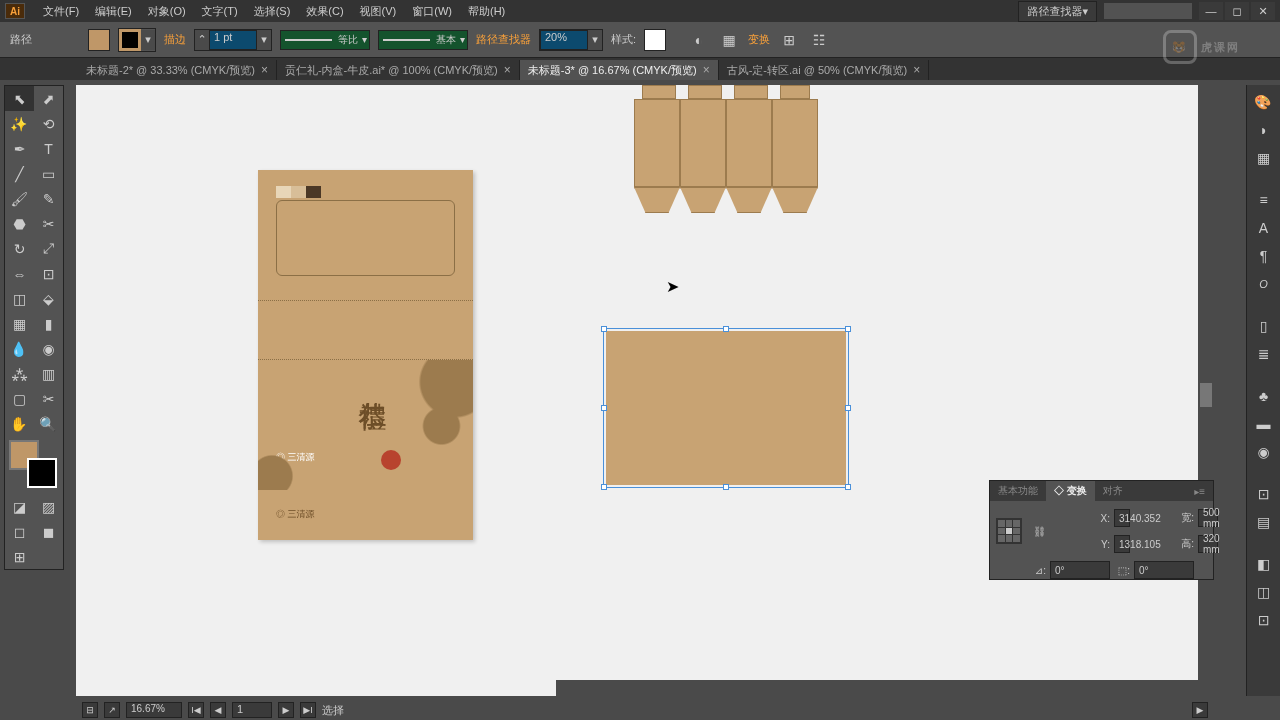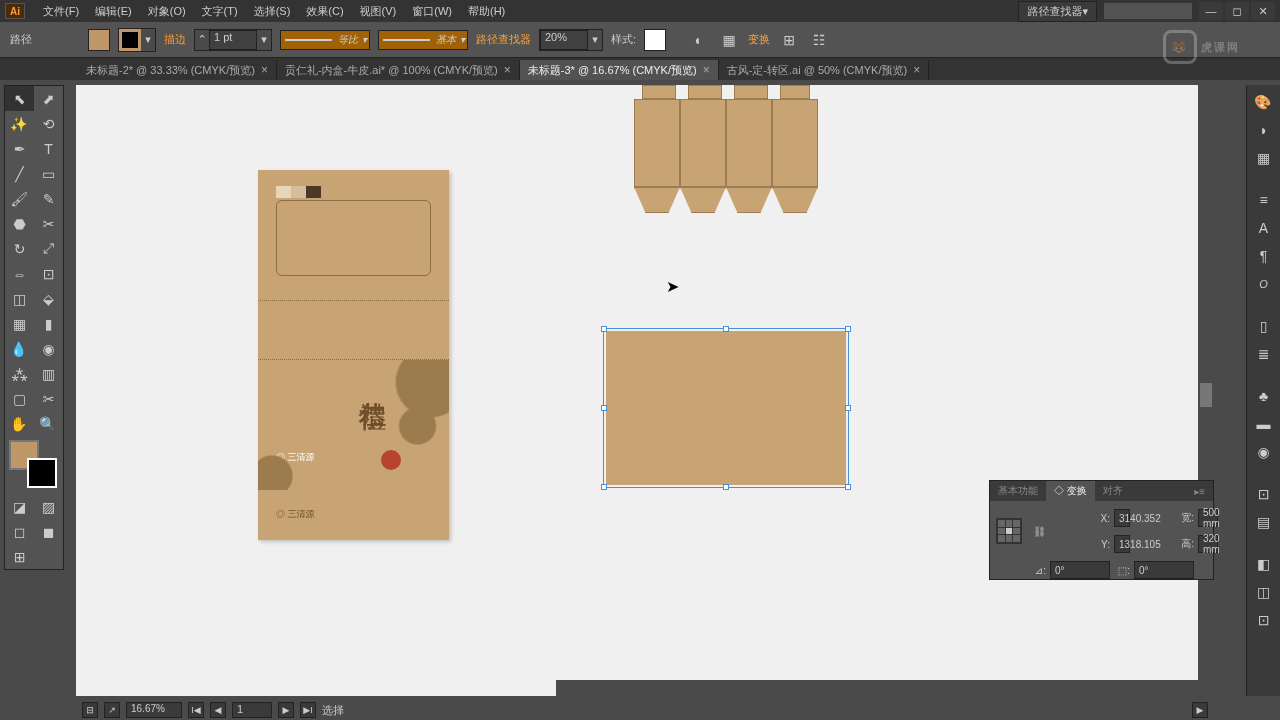--- a/index.html
+++ b/index.html
@@ -13,44 +13,44 @@
 .dropdown-box { background: #3a3a3a; border:1px solid #222; color:#ccc; padding:2px 8px; font-size:11px; display:flex; align-items:center;}
 .search-box { width: 90px; height: 18px; background: #525252; border: 1px solid #333; }
 .win-btns { display:flex; gap:2px;}
 .win-btn { width:24px; height:18px; background:#3a3a3a; color:#ccc; display:flex; align-items:center; justify-content:center;}
 
 
 .options-bar { height: 36px; background: #535353; border-bottom: 1px solid #222; display: flex; align-items: center; padding: 0 10px; gap: 8px; }
 .small-swatch { width: 22px; height: 22px; background: #bf9768; border: 1px solid #222; }
 .options-label { color: #999; font-size: 11px; }
 .options-label.highlight { color: #f8a03a; }
-.num-field { width: 48px; height: 20px; background: #404040; border: 1px solid #222; color: #ccc; padding: 0 4px; }
+.num-field { width: 48px; height: 20px; background: #0c4a6e; border: 1px solid #222; color: #ccc; padding: 0 4px; }
 .sel-wrap { display:flex; align-items:center; border:1px solid #222;}
 .sel-btn { width:14px; height:20px; background:#4a4a4a; color:#ccc; display:flex; align-items:center; justify-content:center;}
-.stroke-style { width: 90px; height: 20px; background: #a16207; border:1px solid #222; display:flex; align-items:center;font-style:italic;}
+.stroke-style { width: 90px; height: 20px; background: #14532d; border:1px solid #222; display:flex; align-items:center;}
 .stroke-style .line { flex:1; height:2px; background:#ccc; margin:0 4px;}
 .stroke-style span { color:#ccc; font-size:10px; padding:0 2px;}
 
 
 .tab-strip { height: 22px; background: #333; display: flex; align-items: flex-end; padding-left: 78px; }
 .doc-tab { height: 20px; padding: 0 8px; color: #aaa; display: flex; align-items: center; font-size: 11px; gap: 6px; border-right:1px solid #222;}
 .doc-tab.active { background: #525252; color: #eee; }
 .tab-close { color: #aaa; font-size: 12px; }
 
 
 .tools-left { position: absolute; left: 4px; top: 85px; width: 60px; background: #535353; border:1px solid #222;}
 .tool-grid { display: grid; grid-template-columns: 1fr 1fr; }
 .tool { height: 25px; display: flex; align-items: center; justify-content: center; color: #ccc; font-size: 14px; }
 .color-swatches { position:relative; height:50px; margin:4px;}
 .fg-swatch { position:absolute; left:0; top:0; width:30px; height:30px; background:#bf9768; border:2px solid #777;}
 .bg-swatch { position:absolute; right:2px; bottom:2px; width:30px; height:30px; background:#000; border:2px solid #fff;}
 
 
 .canvas-area { position: absolute; left: 76px; top: 85px; right: 66px; bottom: 24px; background: #f0f0f0; }
-.artboard1 { position: absolute; left: 182px; top: 85px; width: 191px; height: 370px; background: #c8a373; box-shadow: 2px 2px 4px rgba(0,0,0,0.2);}
+.artboard1 { position: absolute; left: 182px; top: 85px; width: 215px; height: 370px; background: #c8a373; box-shadow: 2px 2px 4px rgba(0,0,0,0.2);}
 .a1-top-label { position:absolute; left:18px; top:16px; width:45px; height:12px; background:linear-gradient(90deg,#e8d6b8 0 33%, #d8be98 33% 66%, #4b3826 66% 100%);}
 .a1-desc-box { position:absolute; left:18px; top:30px; right:18px; height:76px; border:1px solid #8b6f46; border-radius:6px;}
 .a1-mid { position:absolute; left:0; top:130px; right:0; height:60px; border-top:1px dotted #8b6f46; border-bottom:1px dotted #8b6f46;}
 .a1-bottom { position:absolute; left:0; top:190px; right:0; bottom:0;}
 .a1-bottom-deco { position:absolute; right:0; top:0; width:90px; height:110px; background:radial-gradient(circle at 80% 20%, #9c7b4e 30%, transparent 32%), radial-gradient(circle at 65% 60%, #9c7b4e 20%, transparent 22%);}
 .a1-bottom-deco2 { position:absolute; left:0; bottom:50px; width:70px; height:70px; background:radial-gradient(circle at 20% 80%, #9c7b4e 25%, transparent 27%);}
 .a1-char { position:absolute; left:95px; top:210px; writing-mode:vertical-rl; font-family:"KaiTi",serif; font-size:28px; color:#6d4e28;}
 .a1-stamp { position:absolute; left:123px; top:280px; width:20px; height:20px; border-radius:50%; background:#b8432e;}
 .a1-logo1 { position:absolute; left:18px; top:150px; width:60px; height:14px; color:#fff; font-size:9px;}
 .a1-logo2 { position:absolute; left:18px; bottom:18px; width:60px; height:14px; color:#6d4e28; font-size:9px;}
@@ -76,21 +76,21 @@
 
 
 .dock-right { position: absolute; right: 0; top: 85px; width: 34px; bottom: 24px; background: #3a3a3a; border-left:1px solid #222; display:flex; flex-direction:column; gap:6px; padding:6px 0; align-items:center;}
 .dock-icon { width:22px; height:22px; color:#ccc; display:flex; align-items:center; justify-content:center; font-size:14px;}
 .dock-sep { height:8px;}
 
 
 .transform-panel { position:absolute; right:66px; bottom:140px; width:225px; height:100px; background:#535353; border:1px solid #222;}
 .tp-tabs { height:20px; background:#3a3a3a; display:flex; align-items:center;}
 .tp-tab { padding:0 8px; color:#888; font-size:10px; height:100%; display:flex; align-items:center;}
-.tp-tab.active { background:#535353; color:#eee;}
+.tp-tab.active { background:#535353; color:#eee;font-weight:bold;}
 .tp-body { padding:6px; display:grid; grid-template-columns: 30px 16px 60px 16px 60px 20px; grid-template-rows: 22px 22px 22px; gap:4px; align-items:center;}
 .tp-ref { grid-row: 1 / 3; grid-column:1; width:26px; height:26px; display:grid; grid-template-columns:repeat(3,1fr); grid-template-rows:repeat(3,1fr); gap:1px; background:#333; padding:2px;}
 .tp-ref div { background:#666;}
 .tp-ref .ctr { background:#ccc;}
 .tp-lbl { color:#ccc; font-size:10px; text-align:right;}
 .tp-input { height:18px; background:#3a3a3a; border:1px solid #222; color:#ccc; padding:0 4px; font-size:10px; display:flex; align-items:center;}
 
 
 .status-bar { position:absolute; left:76px; bottom:0; right:66px; height:20px; background:#4a4a4a; display:flex; align-items:center; padding:0 6px; gap:6px;}
 .zoom-field { width:56px; height:16px; background:#3a3a3a; border:1px solid #222; color:#ccc; padding:0 4px; font-size:10px;}

